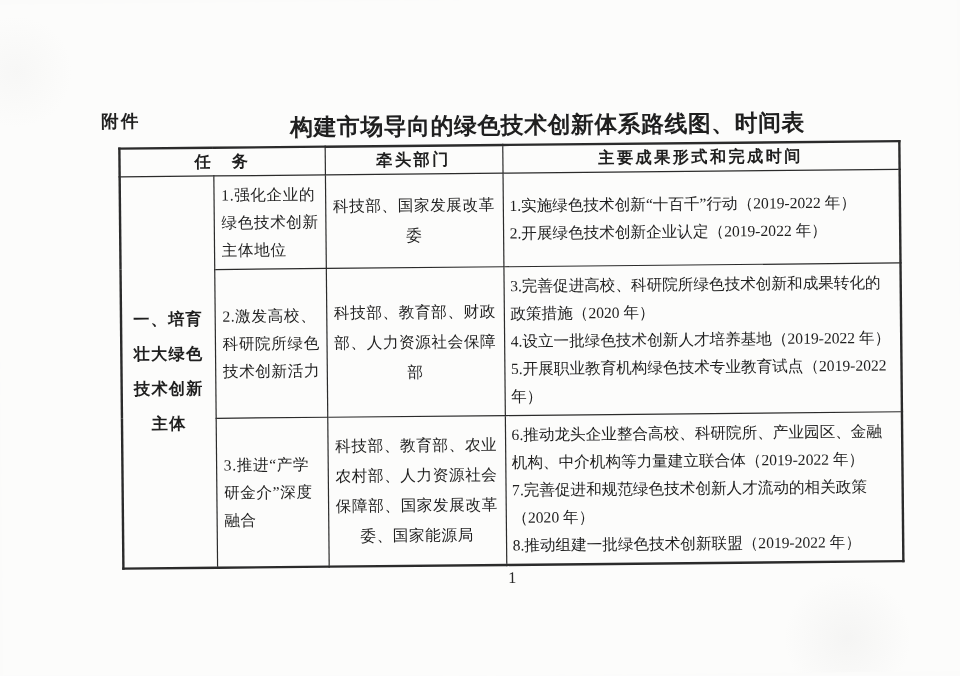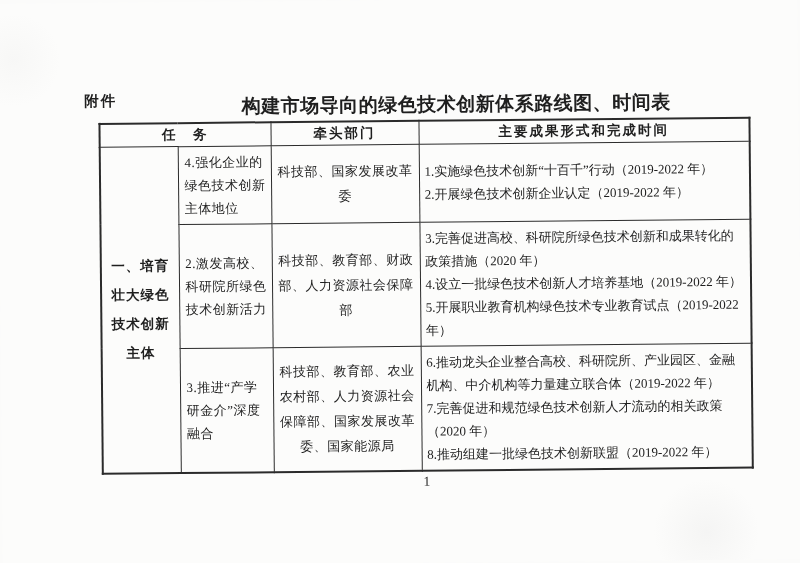--- a/index.html
+++ b/index.html
@@ -134,21 +134,21 @@
     <thead>
       <tr class="hdr">
         <th colspan="2">任　务</th>
         <th>牵头部门</th>
         <th>主要成果形式和完成时间</th>
       </tr>
     </thead>
     <tbody>
       <tr class="r1">
         <td class="cat" rowspan="3">一、培育壮大绿色技术创新主体</td>
-        <td class="task">4.强化企业的绿色技术创新主体地位</td>
+        <td class="task">1.强化企业的绿色技术创新主体地位</td>
         <td class="lead">科技部、国家发展改革委</td>
         <td class="outcome">
           <div class="oi">1.实施绿色技术创新“十百千”行动（2019-2022 年）</div>
           <div class="oi">2.开展绿色技术创新企业认定（2019-2022 年）</div>
         </td>
       </tr>
       <tr class="r2">
         <td class="task">2.激发高校、科研院所绿色技术创新活力</td>
         <td class="lead">科技部、教育部、财政部、人力资源社会保障部</td>
         <td class="outcome">

